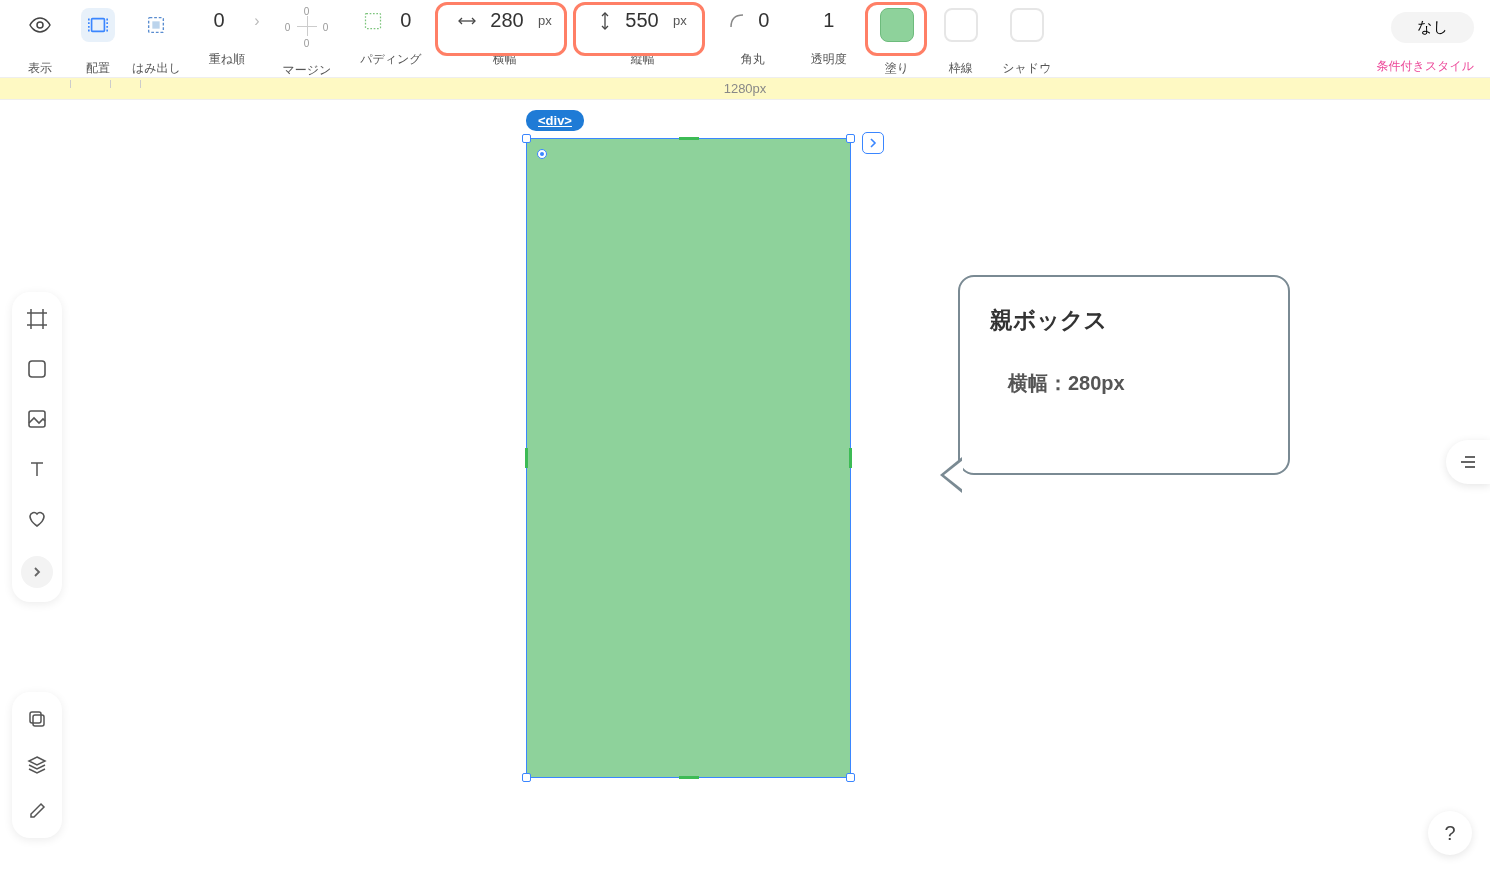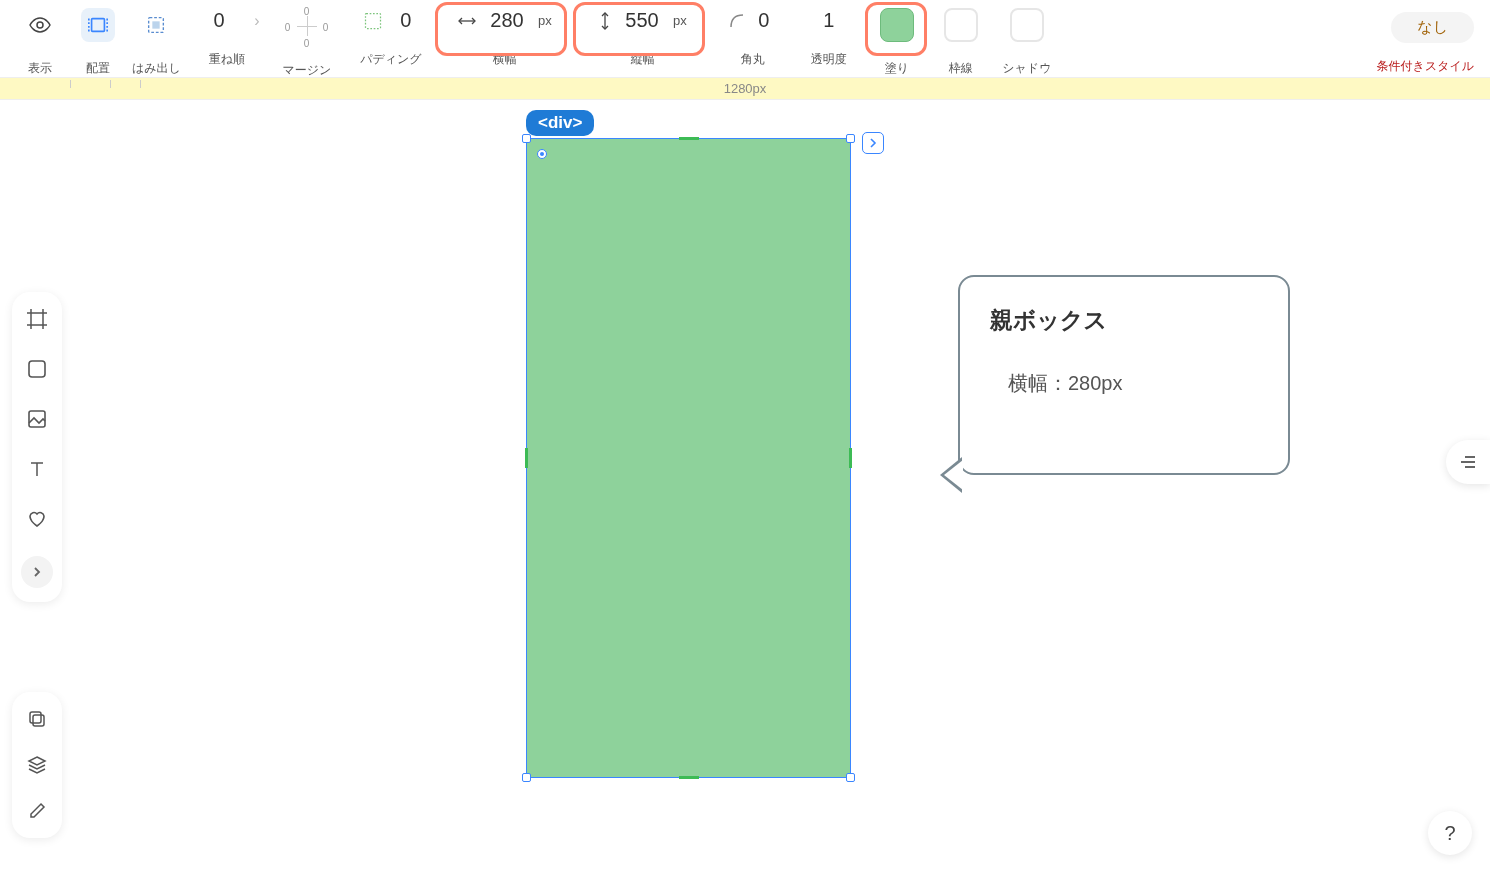--- a/index.html
+++ b/index.html
@@ -89,28 +89,28 @@
 }
 .cond-style-btn {
   position: absolute;
   right: 16px;
   top: 12px;
   background: #f4f4f4;
   border: none;
   border-radius: 20px;
   padding: 6px 26px;
   font-size: 15px;
-  color: #a16207;
+  color: #000000;
 }
 .cond-style-label {
   position: absolute;
   right: 16px;
   top: 58px;
   font-size: 12px;
-  color: #b91c1c;
+  color: #ec4899;
 }
 .margin-box {
   position: relative;
   width: 48px;
   height: 36px;
   display: flex;
   align-items: center;
   justify-content: center;
   font-size: 14px;
   color: #666;
@@ -212,24 +212,25 @@
 .edge-mark {
   position: absolute;
   background: #3dbb55;
 }
 .div-badge {
   position: absolute;
   left: 526px;
   top: 10px;
   background: #1f7bd6;
   color: #fff;
-  font-size: 17px;
+  font-size: 13px;
   font-weight: 600;
   padding: 3px 12px;
   border-radius: 10px;
+  text-decoration: underline;
 }
 .insert-btn {
   position: absolute;
   width: 22px; height: 22px;
   border: 1.5px solid #3a86ff;
   border-radius: 5px;
   display: flex; align-items: center; justify-content: center;
   background: #fff;
 }
 .origin-dot {
@@ -263,20 +264,21 @@
   font-size: 23px;
   font-weight: 700;
   color: #333;
   margin-bottom: 34px;
 }
 .callout-line {
   font-size: 20px;
   color: #555;
   margin-bottom: 16px;
   padding-left: 18px;
+  font-weight: bold;
 }
 .callout-arrow {
   position: absolute;
   left: -20px;
   top: 180px;
   width: 0; height: 0;
   border-top: 18px solid transparent;
   border-bottom: 18px solid transparent;
   border-right: 22px solid #7a8a93;
 }

